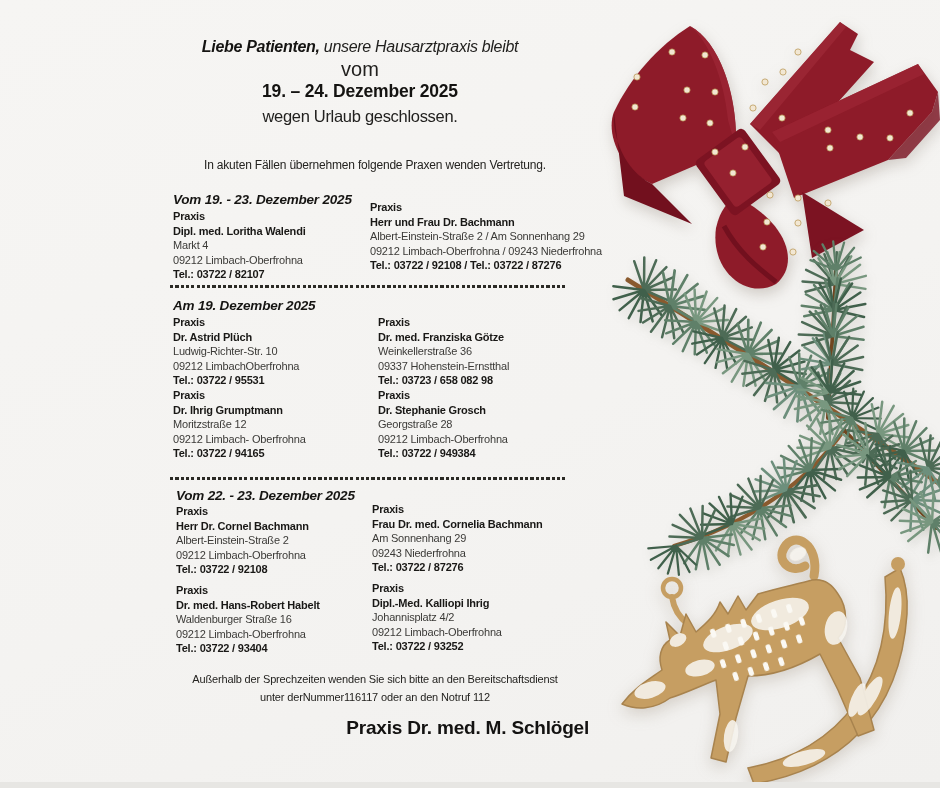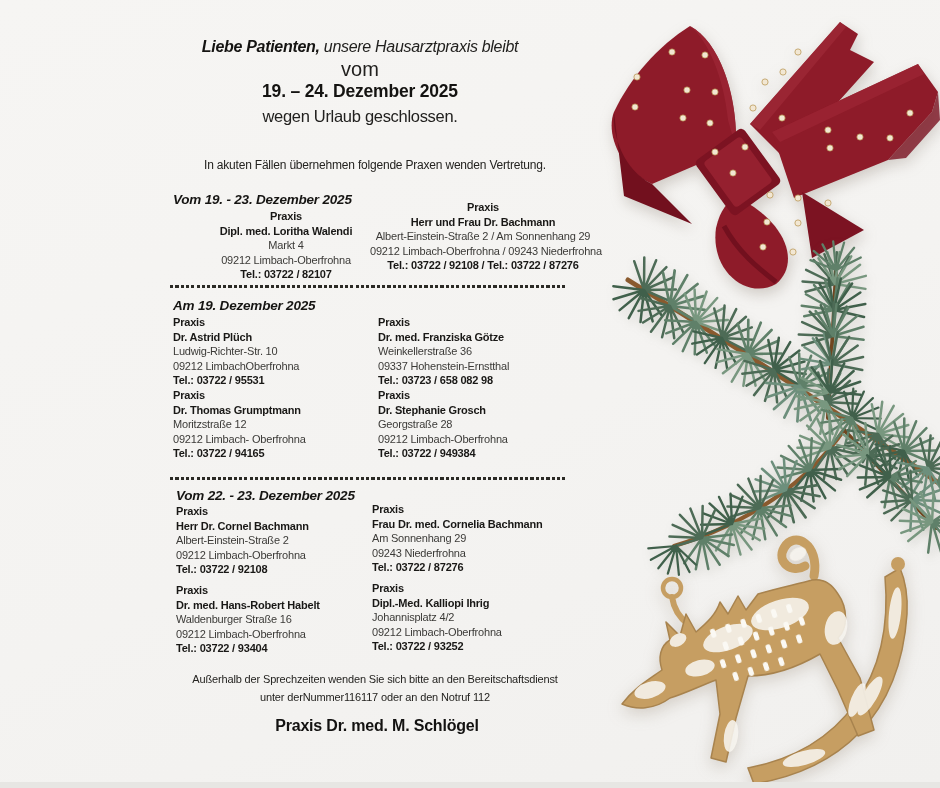--- a/index.html
+++ b/index.html
@@ -29,22 +29,22 @@
   .card div{font-size:11px;line-height:14.6px;letter-spacing:-0.2px;white-space:nowrap;}
   .c-label,.c-name,.c-tel{font-weight:bold;color:#191816;}
   .c-addr{color:#3b3a37;}
 
   .divider{position:absolute;left:170px;width:396px;height:2.6px;
     background:repeating-linear-gradient(90deg,#2b2a25 0 3.2px,transparent 3.2px 5.3px);}
 
   
   .footer-note{position:absolute;left:145px;top:670px;width:460px;text-align:center;
     font-size:11px;line-height:18px;letter-spacing:-0.15px;color:#242320;}
-  .practice-name{position:absolute;left:165px;top:717px;width:424px;text-align:center;
-    font-size:16px;font-weight:bold;letter-spacing:-0.2px;color:#131211;}
+  .practice-name{position:absolute;left:165px;top:717px;width:424px;text-align:right;
+    font-size:19px;font-weight:bold;letter-spacing:-0.2px;color:#131211;}
 
   
   .bow-svg{position:absolute;left:588px;top:0;filter:drop-shadow(2px 6px 7px rgba(125,112,100,.30));}
   .branch-svg{position:absolute;left:578px;top:232px;filter:drop-shadow(2px 4px 4px rgba(110,110,95,.28));}
   .horse-svg{position:absolute;left:608px;top:518px;filter:drop-shadow(0 5px 8px rgba(145,132,112,.32));}
   .twig{fill:none;stroke:#8a5a2e;stroke-linecap:round;}
   .twig2{fill:none;stroke:#70451f;stroke-linecap:round;}
   .ng1{stroke:#4d6b56;}.ng2{stroke:#5f8069;}.ng3{stroke:#78977f;}.ng4{stroke:#40604b;}.ng5{stroke:#6d8f7c;}
   .stud{fill:#f2e7d3;stroke:#bb9a5b;stroke-width:.8;}
 </style>
@@ -54,21 +54,21 @@
 <div class="page">
 
   <div class="hdr">
     <div class="hdr-line1"><b>Liebe Patienten,</b><span> unsere Hausarztpraxis bleibt</span></div>
     <div class="hdr-line2">vom</div>
     <div class="hdr-line3">19. – 24. Dezember 2025</div>
     <div class="hdr-line4">wegen Urlaub geschlossen.</div>
   </div>
   <div class="intro">In akuten Fällen übernehmen folgende Praxen wenden Vertretung.</div>
 
-  <div class="section" style="top:192px;height:95px;text-align:center;">
+  <div class="section" style="top:192px;height:95px;">
     <div class="sec-title" style="left:23px;">Vom 19. - 23. Dezember 2025</div>
     <div class="col" style="left:23px;top:17px;">
       <div class="card">
         <div class="c-label">Praxis</div>
         <div class="c-name">Dipl. med. Loritha Walendi</div>
         <div class="c-addr">Markt 4</div>
         <div class="c-addr">09212 Limbach-Oberfrohna</div>
         <div class="c-tel">Tel.: 03722 / 82107</div>
       </div>
     </div>
@@ -90,21 +90,21 @@
     <div class="col" style="left:23px;top:17px;">
       <div class="card">
         <div class="c-label">Praxis</div>
         <div class="c-name">Dr. Astrid Plüch</div>
         <div class="c-addr">Ludwig-Richter-Str. 10</div>
         <div class="c-addr">09212 LimbachOberfrohna</div>
         <div class="c-tel">Tel.: 03722 / 95531</div>
       </div>
       <div class="card">
         <div class="c-label">Praxis</div>
-        <div class="c-name">Dr. Thomas Grumptmann</div>
+        <div class="c-name">Dr. Ihrig Grumptmann</div>
         <div class="c-addr">Moritzstraße 12</div>
         <div class="c-addr">09212 Limbach- Oberfrohna</div>
         <div class="c-tel">Tel.: 03722 / 94165</div>
       </div>
     </div>
     <div class="col" style="left:228px;top:17px;">
       <div class="card">
         <div class="c-label">Praxis</div>
         <div class="c-name">Dr. med. Franziska Götze</div>
         <div class="c-addr">Weinkellerstraße 36</div>

